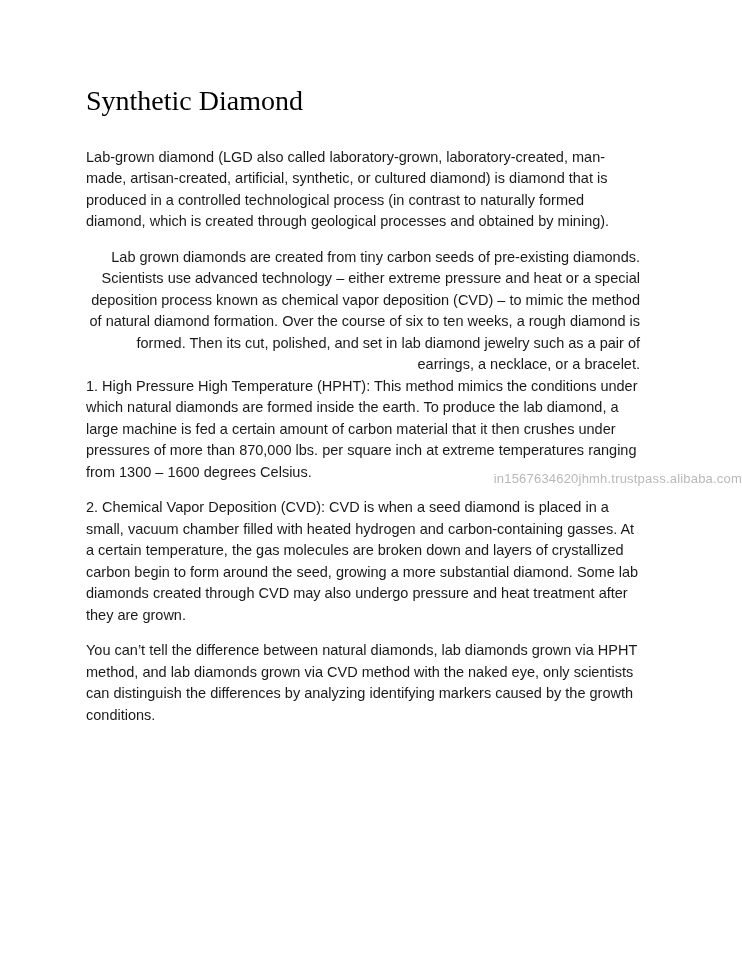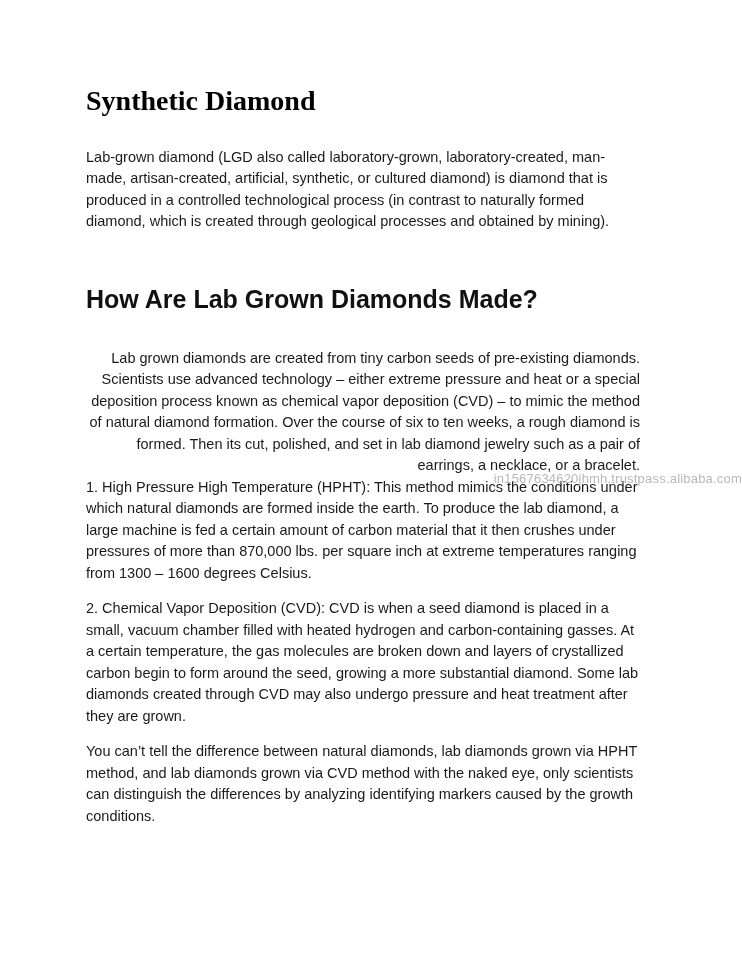--- a/index.html
+++ b/index.html
@@ -13,21 +13,21 @@
     height: 960px;
     background: #ffffff;
     box-sizing: border-box;
     padding: 86px 86px 0 86px;
     overflow: hidden;
     font-family: "Liberation Sans", sans-serif;
     color: #1a1a1a;
   }
   h1.doc-title {
     font-family: "Liberation Serif", serif;
-    font-weight: 700;
+    font-weight: 400;
     font-size: 28px;
     line-height: 1.1;
     margin: 0 0 30px 0;
     color: #000000;
   }
   h2.section-heading {
     font-family: "Liberation Sans", sans-serif;
     font-weight: 700;
     font-size: 25px;
     line-height: 1.15;
@@ -61,21 +61,20 @@
 </style>
 </head>
 <body>
 
 <div class="page">
 
   <h1 class="doc-title">Synthetic Diamond</h1>
 
   <p class="para">Lab-grown diamond (LGD also called laboratory-grown, laboratory-created, man-made, artisan-created, artificial, synthetic, or cultured diamond) is diamond that is produced in a controlled technological process (in contrast to naturally formed diamond, which is created through geological processes and obtained by mining).</p>
 
-  <h2 class="section-heading">How Are Lab Grown Diamonds Made?</h2>
 
   <p class="para tight">Lab grown diamonds are created from tiny carbon seeds of pre-existing diamonds. Scientists use advanced technology – either extreme pressure and heat or a special deposition process known as chemical vapor deposition (CVD) – to mimic the method of natural diamond formation. Over the course of six to ten weeks, a rough diamond is formed. Then its cut, polished, and set in lab diamond jewelry such as a pair of earrings, a necklace, or a bracelet.</p>
 
 
   <p class="para">1. High Pressure High Temperature (HPHT): This method mimics the conditions under which natural diamonds are formed inside the earth. To produce the lab diamond, a large machine is fed a certain amount of carbon material that it then crushes under pressures of more than 870,000 lbs. per square inch at extreme temperatures ranging from 1300 – 1600 degrees Celsius.</p>
 
   <p class="para">2. Chemical Vapor Deposition (CVD): CVD is when a seed diamond is placed in a small, vacuum chamber filled with heated hydrogen and carbon-containing gasses. At a certain temperature, the gas molecules are broken down and layers of crystallized carbon begin to form around the seed, growing a more substantial diamond. Some lab diamonds created through CVD may also undergo pressure and heat treatment after they are grown.</p>
 
   <p class="para">You can’t tell the difference between natural diamonds, lab diamonds grown via HPHT method, and lab diamonds grown via CVD method with the naked eye, only scientists can distinguish the differences by analyzing identifying markers caused by the growth conditions.</p>
 

